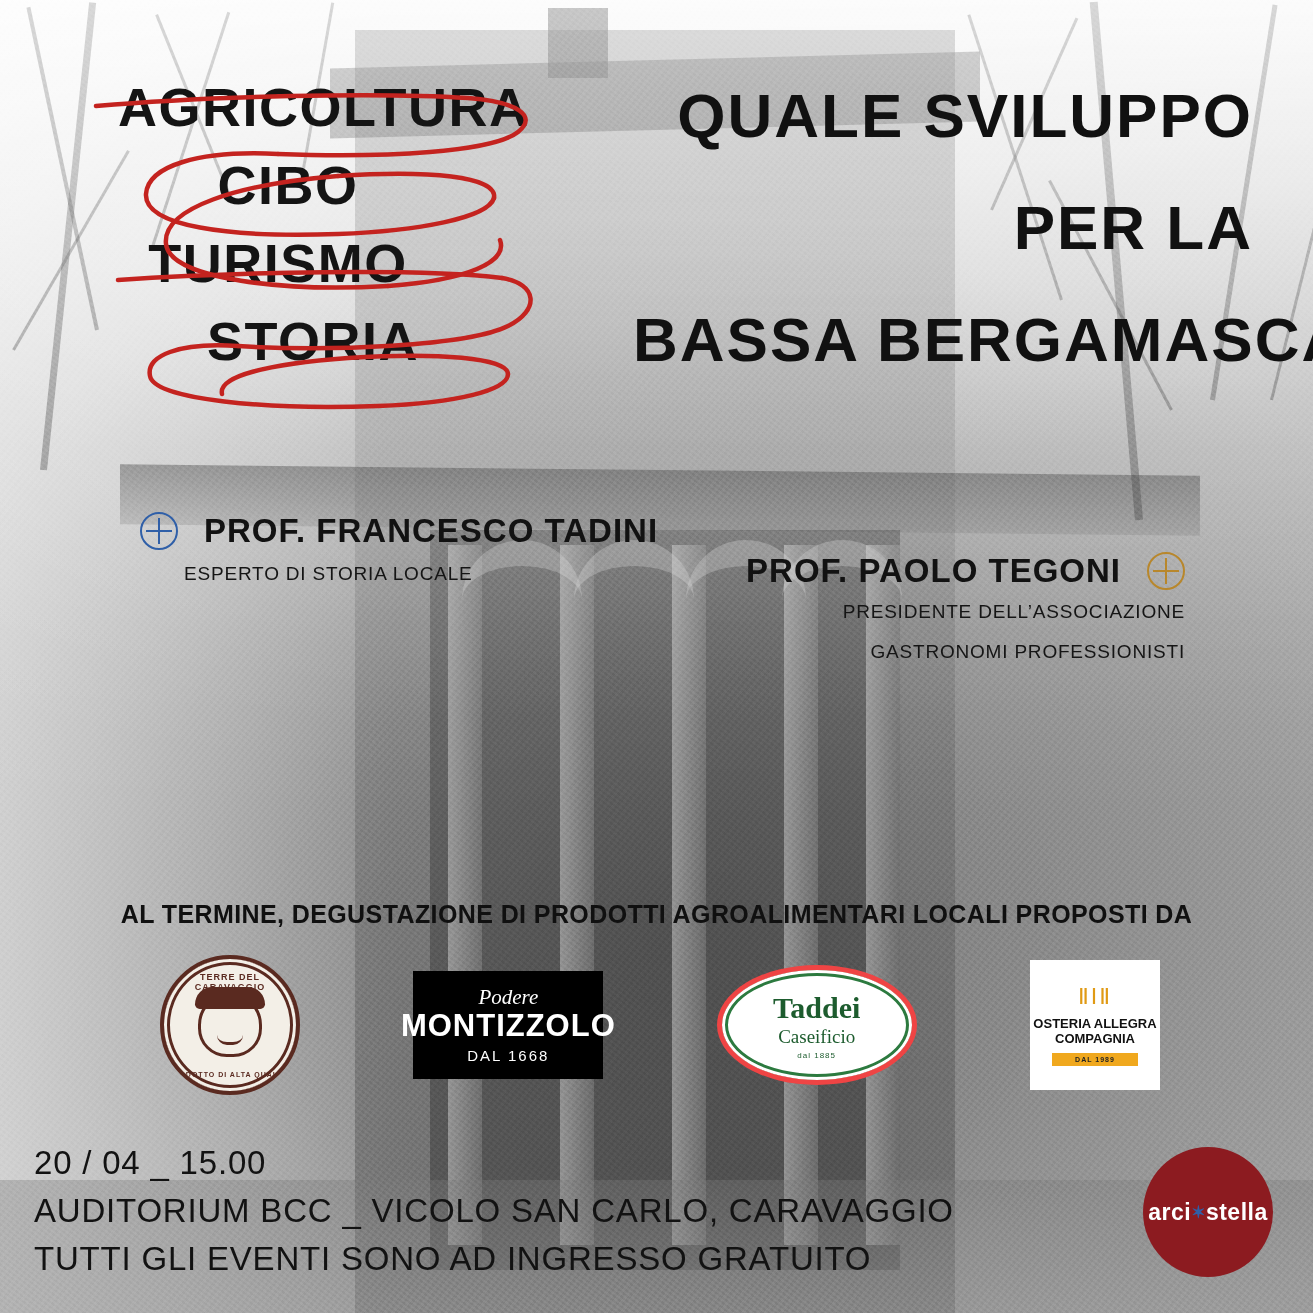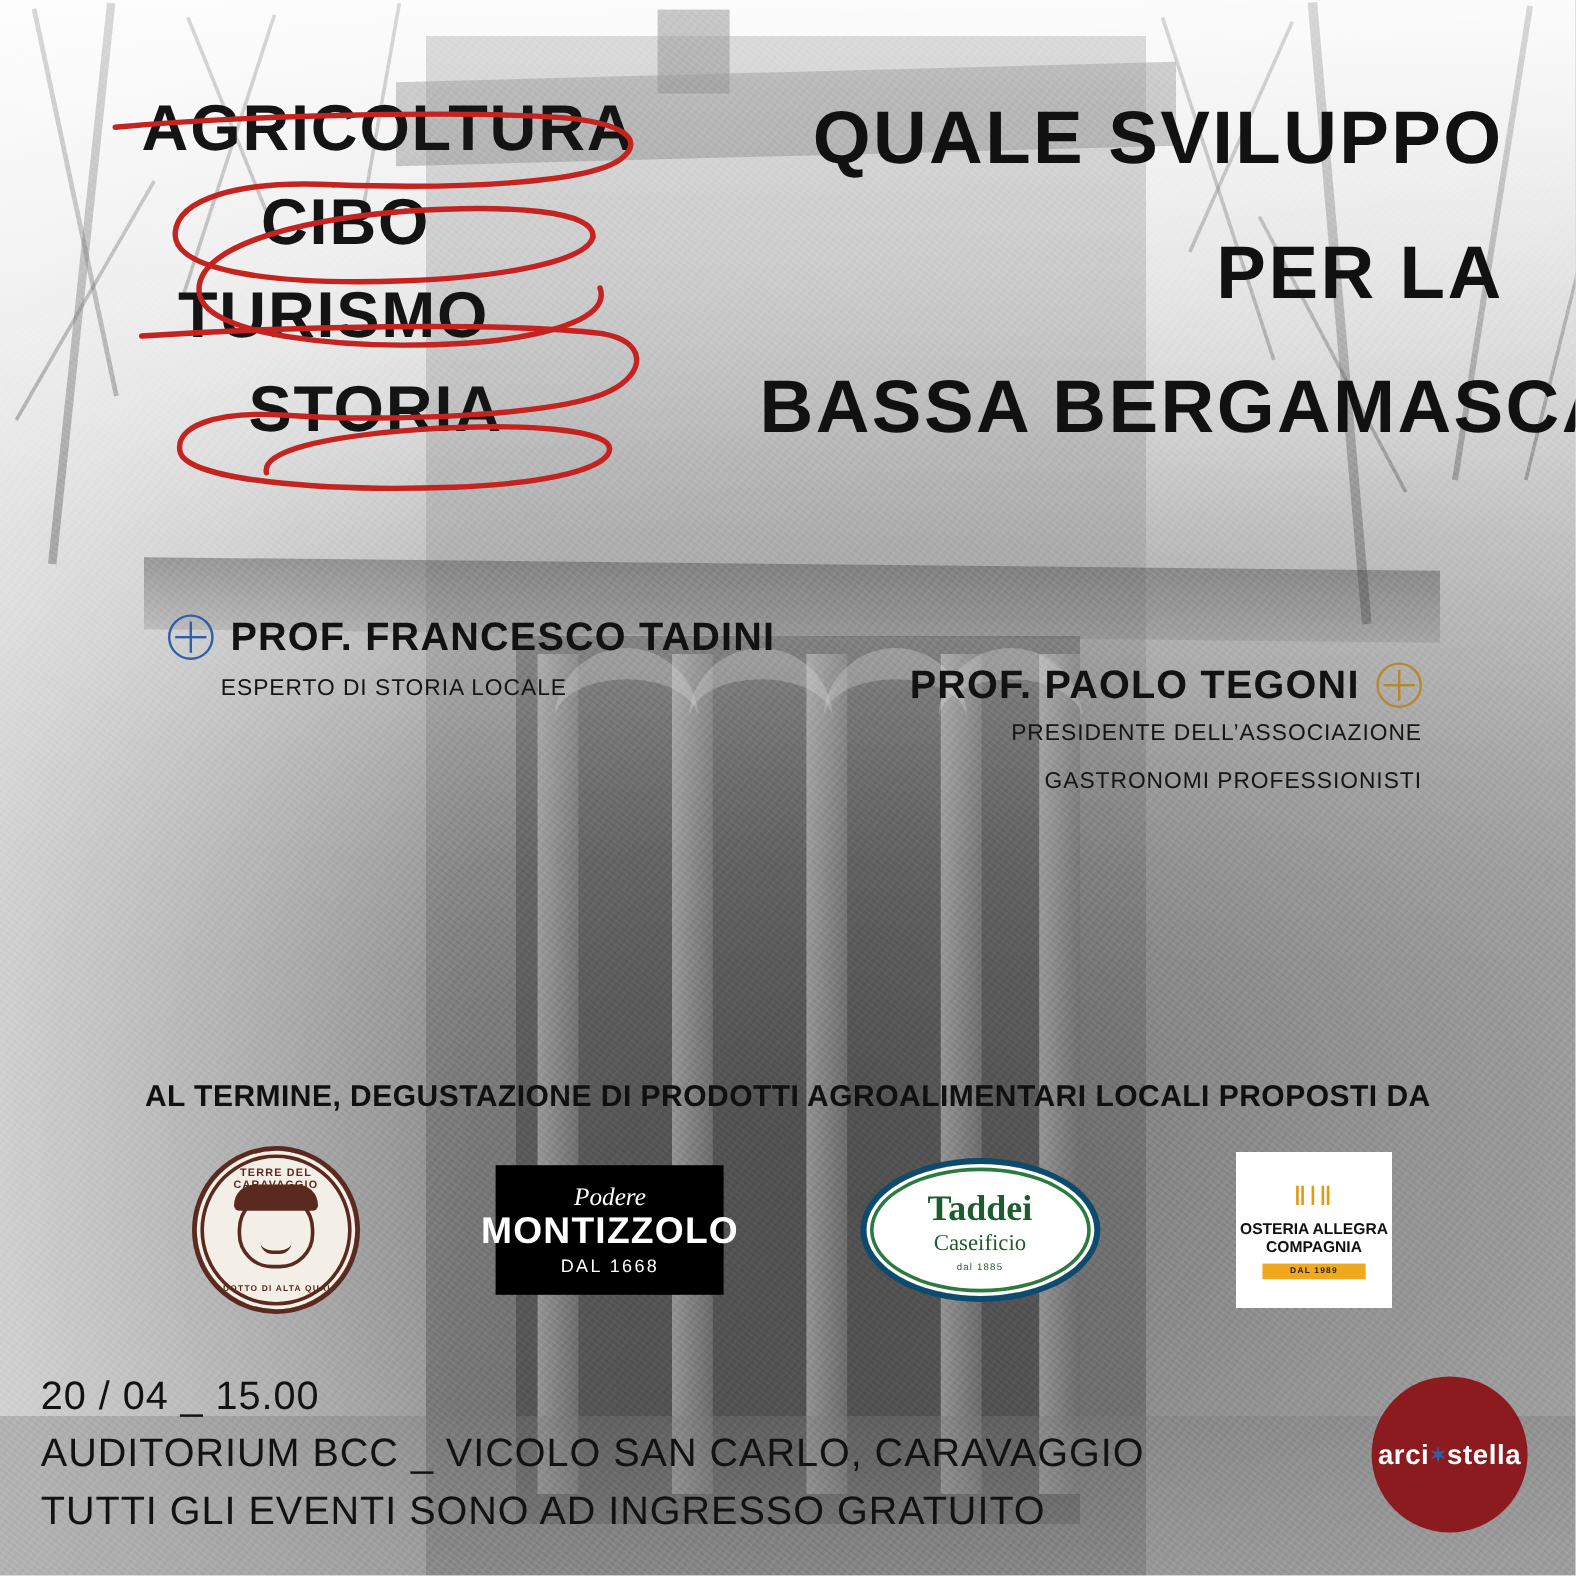--- a/index.html
+++ b/index.html
@@ -184,21 +184,21 @@
     white-space: nowrap;
   }
   .sp-role {
     font-family: "Liberation Sans Narrow", "Liberation Sans", sans-serif;
     font-size: 19px;
     line-height: 36px;
     letter-spacing: 0.8px;
     color: #151515;
     white-space: nowrap;
   }
-  .name-row { display: flex; align-items: flex-end; gap: 14px; }
+  .name-row { display: flex; align-items: flex-end; gap: 26px; }
   .badge {
     width: 34px; height: 34px; flex: 0 0 34px;
     border-radius: 50%;
     border: 2px solid currentColor;
     position: relative;
   }
   .badge::before {
     content:"";
     position: absolute; left: 50%; top: 4px; bottom: 4px;
     width: 2px; margin-left: -1px; background: currentColor;
@@ -290,21 +290,21 @@
     align-items: center; justify-content: center;
     line-height: 1.05;
   }
   .lm-1 { font-family: "Liberation Serif", serif; font-style: italic; font-size: 21px; }
   .lm-2 { font-family: "Liberation Sans Narrow","Liberation Sans",sans-serif; font-weight: bold; font-size: 31px; letter-spacing: 1px; margin-top: 2px;}
   .lm-3 { font-size: 15px; letter-spacing: 2px; margin-top: 5px; }
 
   .logo-taddei {
     width: 190px; height: 110px; border-radius: 50%;
     background: #ffffff;
-    border: 5px solid #0c4a6e;
+    border: 5px solid #ef4444;
     display: flex; flex-direction: column;
     align-items: center; justify-content: center;
     box-shadow: inset 0 0 0 3px #fff, inset 0 0 0 6px #2c7a3f;
     color: #1d5c2e;
   }
   .lt-1 { font-family: "Liberation Serif", serif; font-weight: bold; font-size: 30px; }
   .lt-2 { font-family: "Liberation Serif", serif; font-size: 19px; margin-top: 1px; }
   .lt-3 { font-size: 8px; margin-top: 3px; letter-spacing: 1px; }
 
   .logo-osteria {

